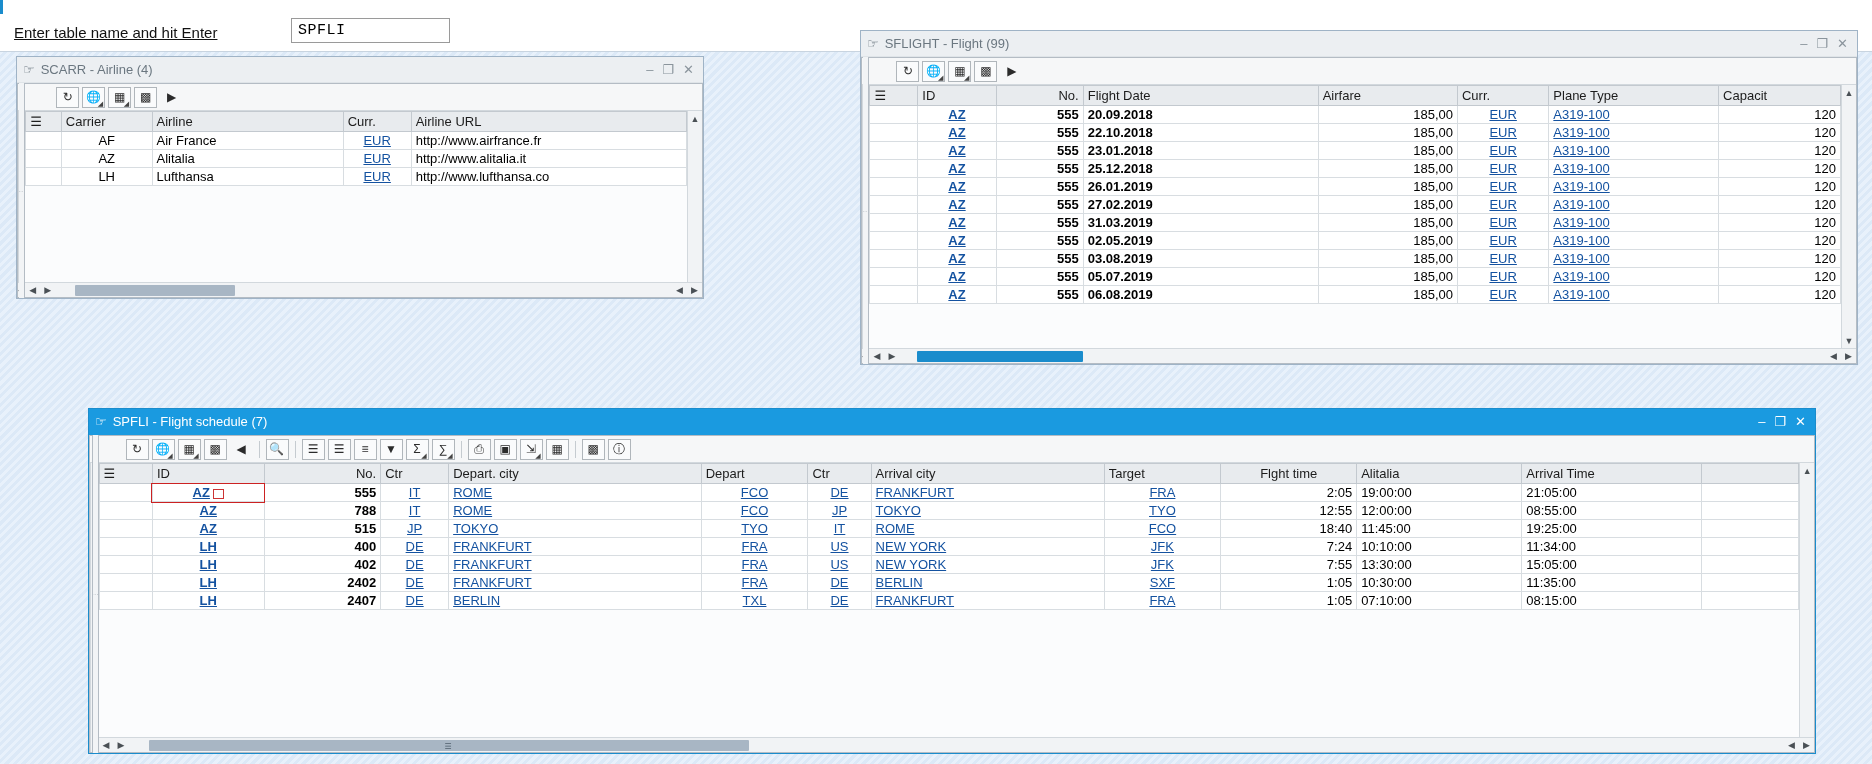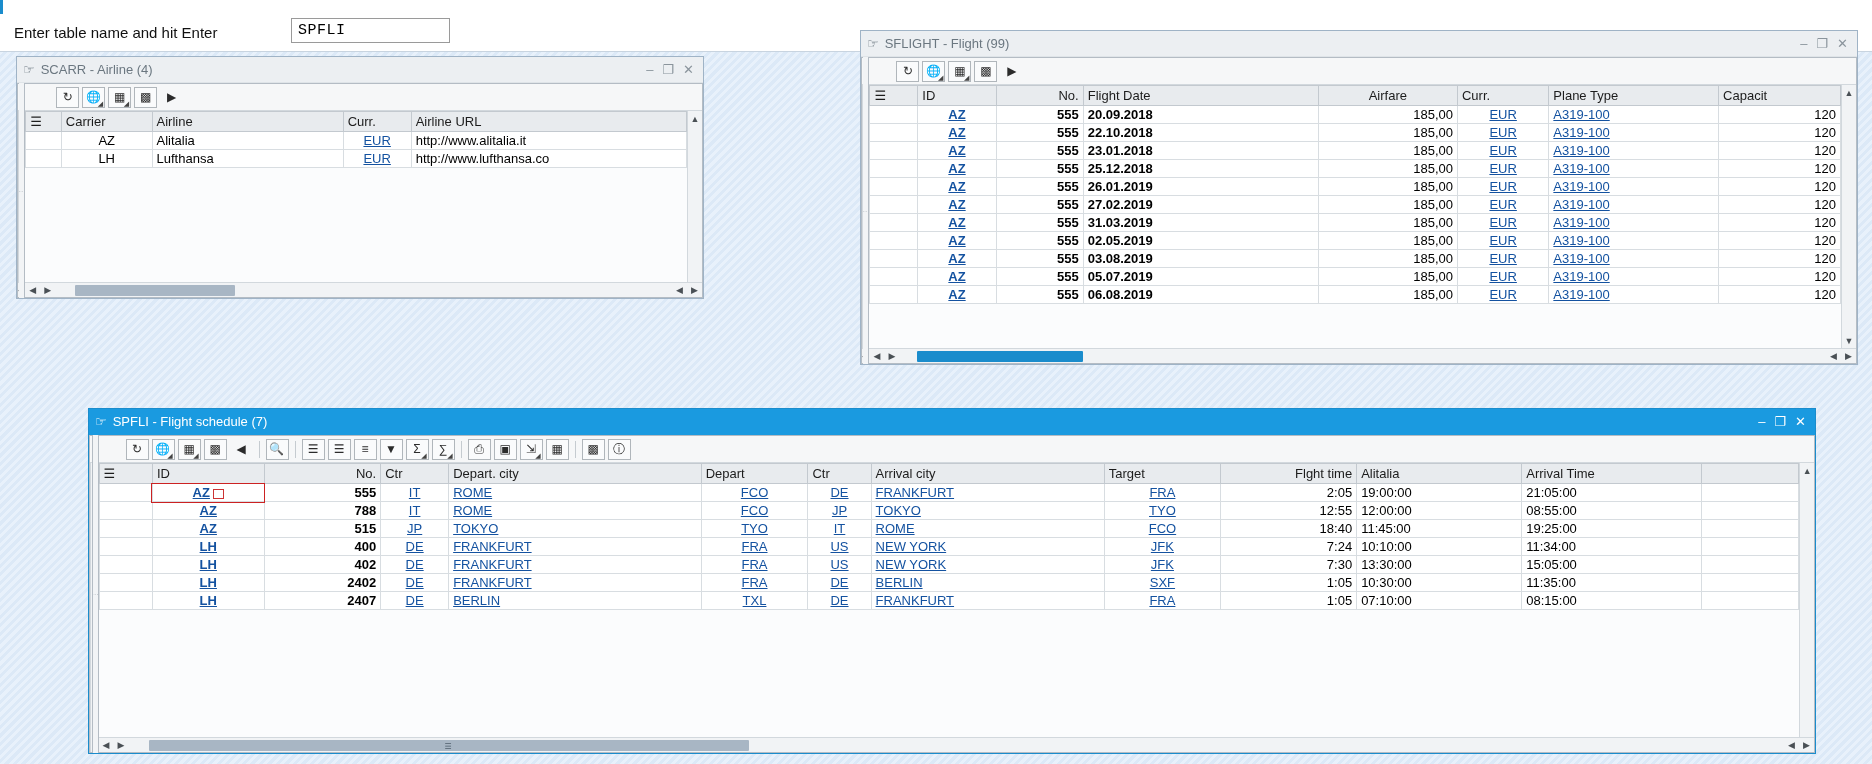--- a/index.html
+++ b/index.html
@@ -20,21 +20,21 @@
 
   
   #topbar {
     position: absolute; left: 0; top: 0; width: 1872px; height: 52px;
     background: #ffffff;
     border-bottom: 1px solid #c8d4e0;
   }
   #topbar .edge { position:absolute; left:0; top:0; width:3px; height:14px; background:#1a8ccc;}
   #topbar .lbl {
     position: absolute; left: 14px; top: 24px;
-    font-size: 15px; color: #111;
+    font-size: 15px; color: #111; text-decoration: underline;
   }
   #topbar .tbox {
     position: absolute; left: 291px; top: 18px; width: 159px; height: 25px;
     border: 1px solid #9a9a9a; background: #fff;
     font-family: "Liberation Mono", monospace;
     font-size: 15px; padding: 3px 6px; line-height: 17px;
     letter-spacing: .5px;
   }
 
   
@@ -183,20 +183,27 @@
             <thead>
                 <tr>
               <th>☰</th>
               <th>Carrier</th>
               <th>Airline</th>
               <th>Curr.</th>
               <th>Airline URL</th>
             </tr>
               </thead>
             <tbody id="scarr-data-body">
+                <tr>
+                  <td class="rowsel"></td>
+                  <td class="ctr">AF</td>
+                  <td>Air France</td>
+                  <td class="ctr"><span class="lnk">EUR</span></td>
+                  <td>http://www.airfrance.fr</td>
+                </tr>
                 <tr>
                   <td class="rowsel"></td>
                   <td class="ctr">AZ</td>
                   <td>Alitalia</td>
                   <td class="ctr"><span class="lnk">EUR</span></td>
                   <td>http://www.alitalia.it</td>
                 </tr>
                 <tr>
                   <td class="rowsel"></td>
                   <td class="ctr">LH</td>
@@ -281,21 +288,21 @@
                 <col style="width:42px">
               <col style="width:78px">
                 <col style="width:56px">
               </colgroup>
             <thead>
                 <tr>
               <th>☰</th>
               <th>ID</th>
               <th style="text-align:right">No.</th>
               <th>Flight Date</th>
-              <th style="text-align:center">Airfare</th>
+              <th style="text-align:left">Airfare</th>
               <th>Curr.</th>
               <th>Plane Type</th>
               <th>Capacit</th>
             </tr>
               </thead>
             <tbody id="sflight-data-body">
                 <tr>
                   <td class="rowsel"></td>
                   <td class="ctr"><span class="lnk"><b>AZ</b></span></td>
                   <td class="num"><b>555</b></td>
@@ -505,21 +512,21 @@
                 <tr>
               <th>☰</th>
               <th>ID</th>
               <th style="text-align:right">No.</th>
               <th>Ctr</th>
               <th>Depart. city</th>
               <th>Depart</th>
               <th>Ctr</th>
               <th>Arrival city</th>
               <th>Target</th>
-              <th style="text-align:right">Flght time</th>
+              <th style="text-align:center">Flght time</th>
               <th>Alitalia</th>
               <th>Arrival Time</th>
               <th></th>
             </tr>
               </thead>
             <tbody id="spfli-data-body">
                 <tr>
                   <td class="rowsel"></td>
                   <td class="ctr selbox"><span class="lnk"><b>AZ</b></span><span class="cellico"></span></td>
                   <td class="num"><b>555</b></td>
@@ -582,21 +589,21 @@
                 <tr>
                   <td class="rowsel"></td>
                   <td class="ctr"><span class="lnk"><b>LH</b></span></td>
                   <td class="num"><b>402</b></td>
                   <td class="ctr"><span class="lnk">DE</span></td>
                   <td><span class="lnk">FRANKFURT</span></td>
                   <td class="ctr"><span class="lnk">FRA</span></td>
                   <td class="ctr"><span class="lnk">US</span></td>
                   <td><span class="lnk">NEW YORK</span></td>
                   <td class="ctr"><span class="lnk">JFK</span></td>
-                  <td class="num">7:30</td>
+                  <td class="num">7:55</td>
                   <td>13:30:00</td>
                   <td>15:05:00</td>
                   <td></td>
                 </tr>
                 <tr>
                   <td class="rowsel"></td>
                   <td class="ctr"><span class="lnk"><b>LH</b></span></td>
                   <td class="num"><b>2402</b></td>
                   <td class="ctr"><span class="lnk">DE</span></td>
                   <td><span class="lnk">FRANKFURT</span></td>

